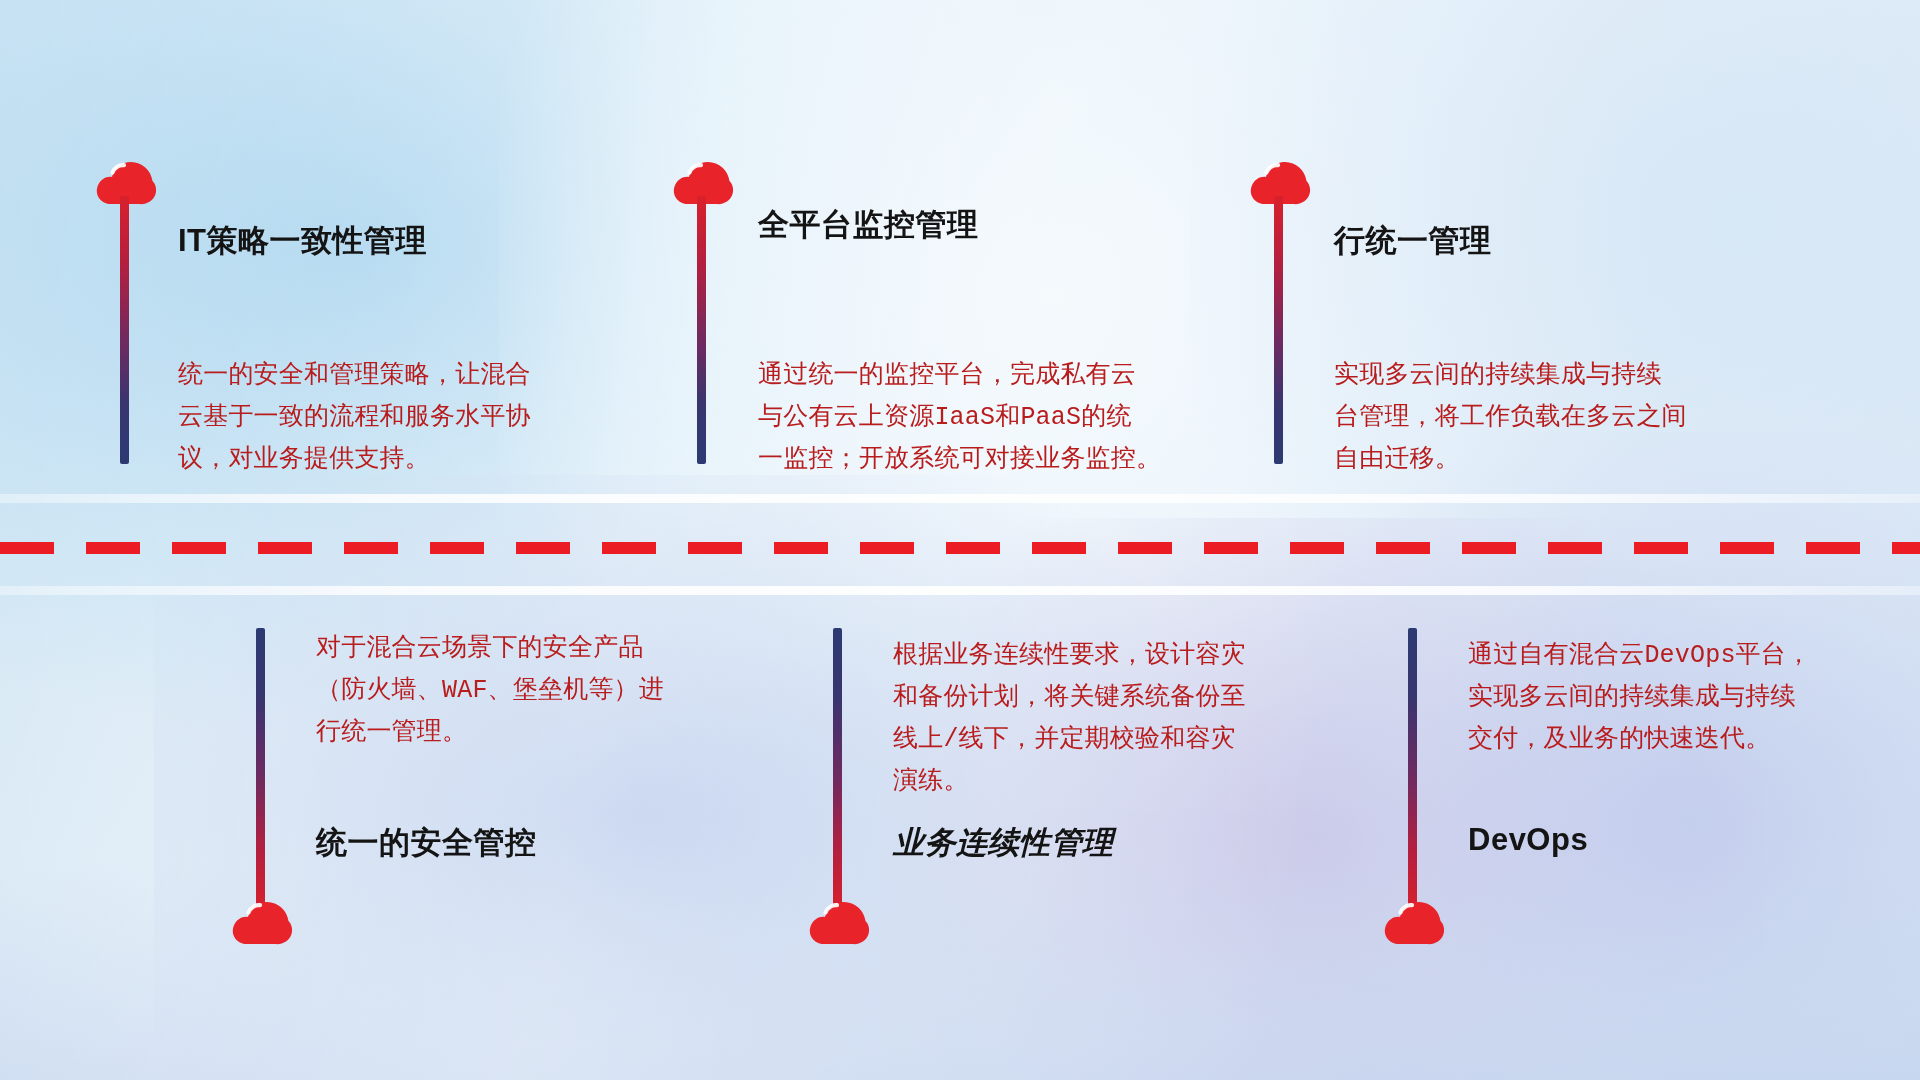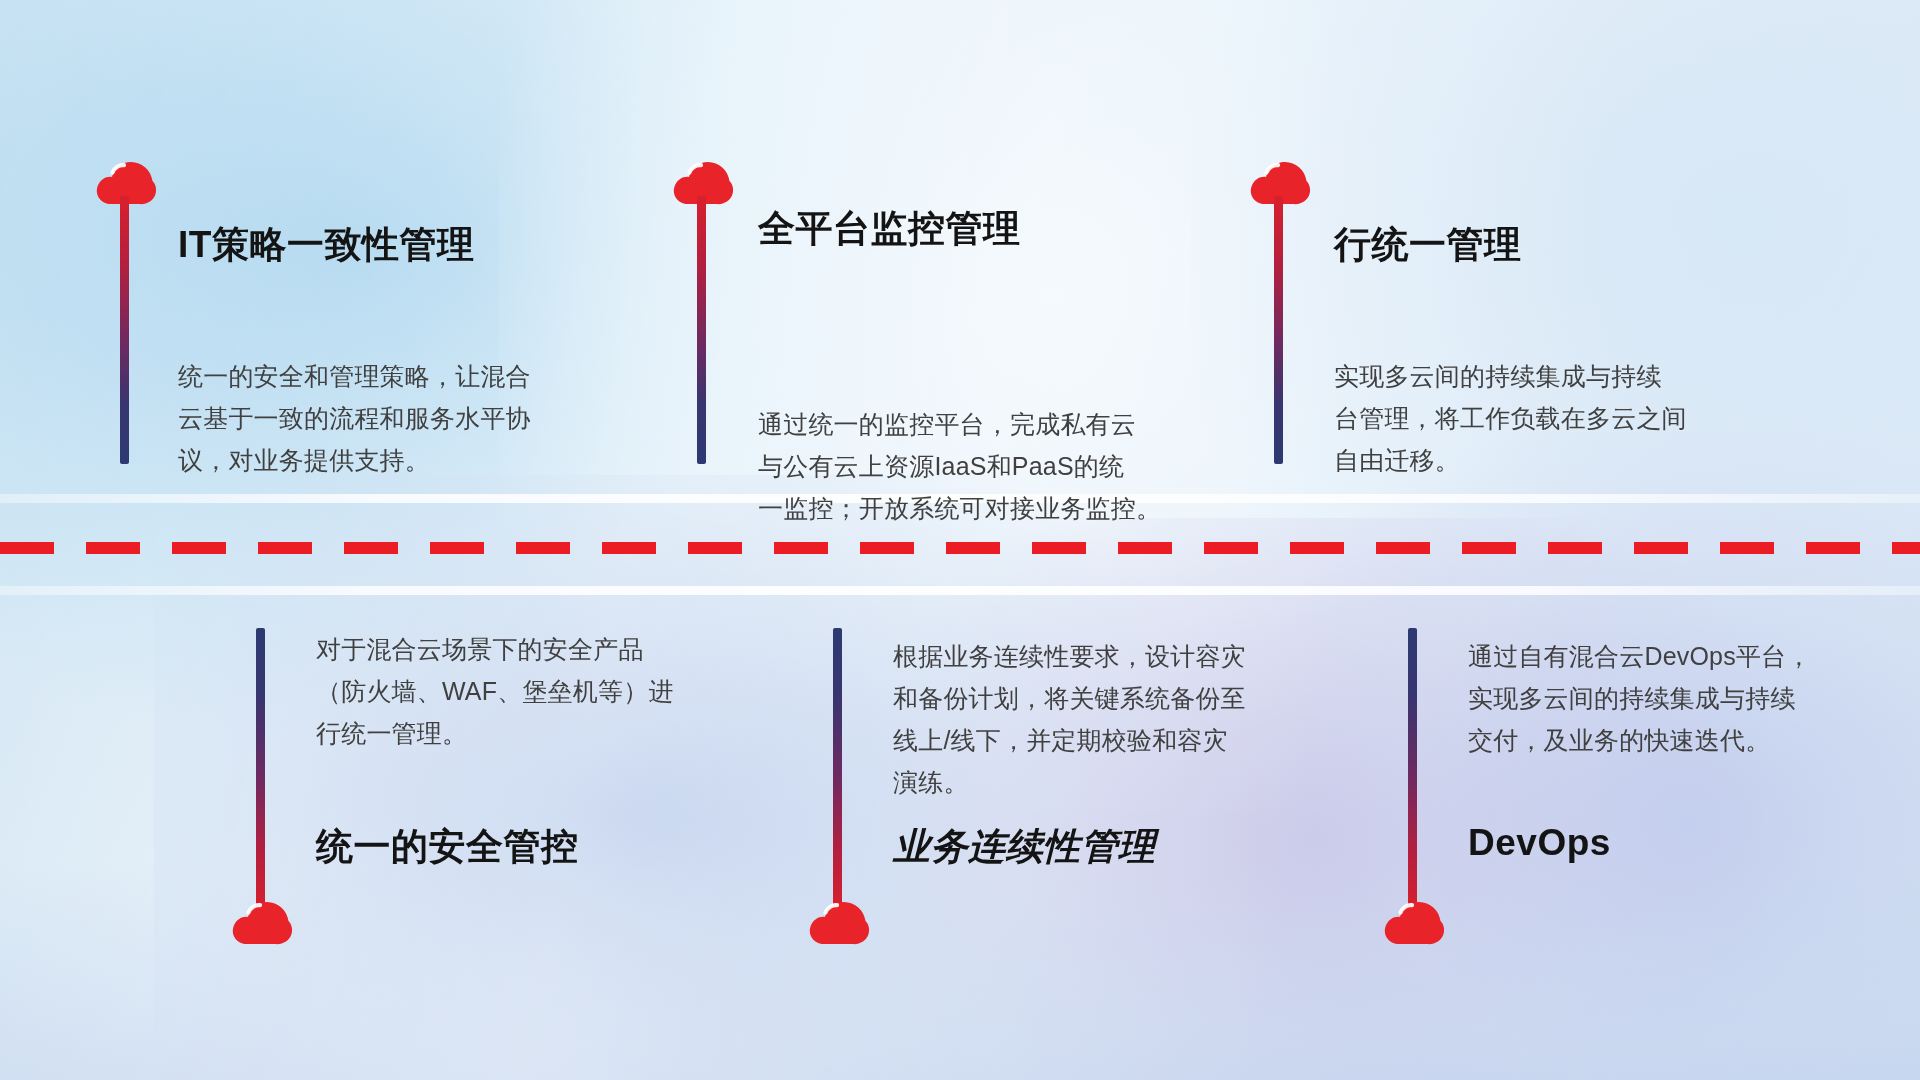--- a/index.html
+++ b/index.html
@@ -43,28 +43,29 @@
   
   .col{position:absolute;}
   .stem{position:absolute;width:9px;border-radius:2px;}
   .stem-down{background:linear-gradient(180deg,#d9202c 0%,#b31f3f 26%,#6d2a61 55%,#38356f 78%,#2c3a72 100%);}
   .stem-up{background:linear-gradient(180deg,#2c3a72 0%,#38356f 24%,#6d2a61 52%,#b31f3f 78%,#d9202c 100%);}
 
   .cloud{position:absolute;width:62px;height:46px;}
 
   .title{
     position:absolute;
-    font-size:37px;font-weight:700;color:#141414;
+    font-size:31px;font-weight:700;color:#141414;
     letter-spacing:.5px;white-space:nowrap;
   }
   .body{
     position:absolute;
-    font-size:25px;line-height:42px;color:#404040;
+    font-size:25px;line-height:42px;color:#b91c1c;
     font-weight:400;letter-spacing:.2px;
     white-space:pre-line;
+    font-family:Liberation Mono, monospace;
   }
 </style>
 </head>
 <body>
 
 <div id="stage">
 
   <div class="bg-base"></div>
   <div class="bg-bloom-a"></div>
   <div class="bg-bloom-b"></div>
@@ -97,21 +98,21 @@
 
   <div class="col">
     <div class="cloud" style="left:672px;top:160px;">
       <svg viewBox="0 0 62 46" width="62" height="46">
         <path d="M13.5 44 C4 42 0 34 2.5 26.5 C5 19 12 16 17 17 C19 8 27 2 36 2 C47 2 56 10.5 57.5 21 C60.5 24 62 29 60.5 34 C58.5 41 51 45 44 44 Z" fill="#e8232a"></path>
         <path d="M17.5 12.5 C19.5 7.5 24.5 4.5 29 5.2" stroke="#ffffff" stroke-width="4.2" stroke-linecap="round" fill="none" opacity=".92"></path>
       </svg>
     </div>
     <div class="stem stem-down" style="left:697px;top:196px;height:268px;"></div>
     <div class="title" style="left:758px;top:204px;">全平台监控管理</div>
-    <div class="body" style="left:758px;top:355px;width:460px;margin-top:48px;">通过统一的监控平台，完成私有云
+    <div class="body" style="left:758px;top:355px;width:460px;">通过统一的监控平台，完成私有云
 与公有云上资源IaaS和PaaS的统
 一监控；开放系统可对接业务监控。</div>
   </div>
 
   <div class="col">
     <div class="cloud" style="left:1249px;top:160px;">
       <svg viewBox="0 0 62 46" width="62" height="46">
         <path d="M13.5 44 C4 42 0 34 2.5 26.5 C5 19 12 16 17 17 C19 8 27 2 36 2 C47 2 56 10.5 57.5 21 C60.5 24 62 29 60.5 34 C58.5 41 51 45 44 44 Z" fill="#e8232a"></path>
         <path d="M17.5 12.5 C19.5 7.5 24.5 4.5 29 5.2" stroke="#ffffff" stroke-width="4.2" stroke-linecap="round" fill="none" opacity=".92"></path>
       </svg>

